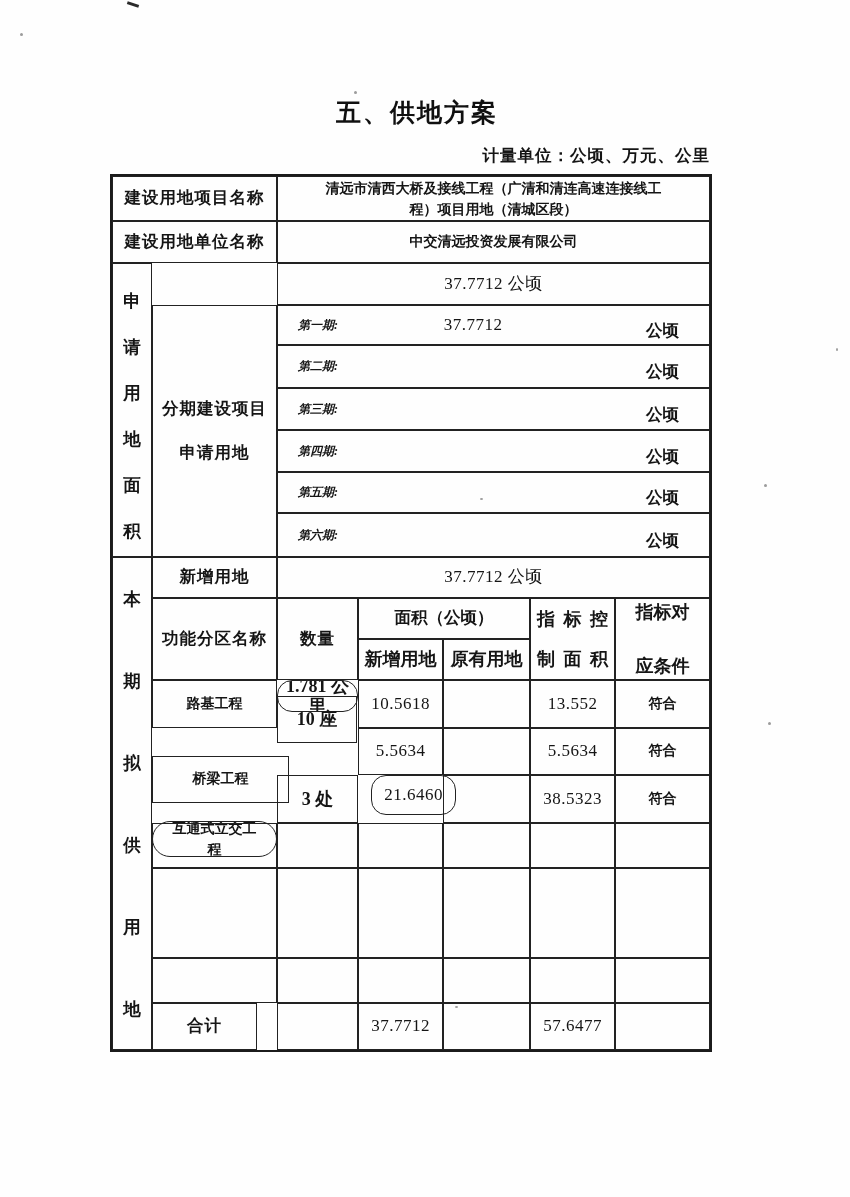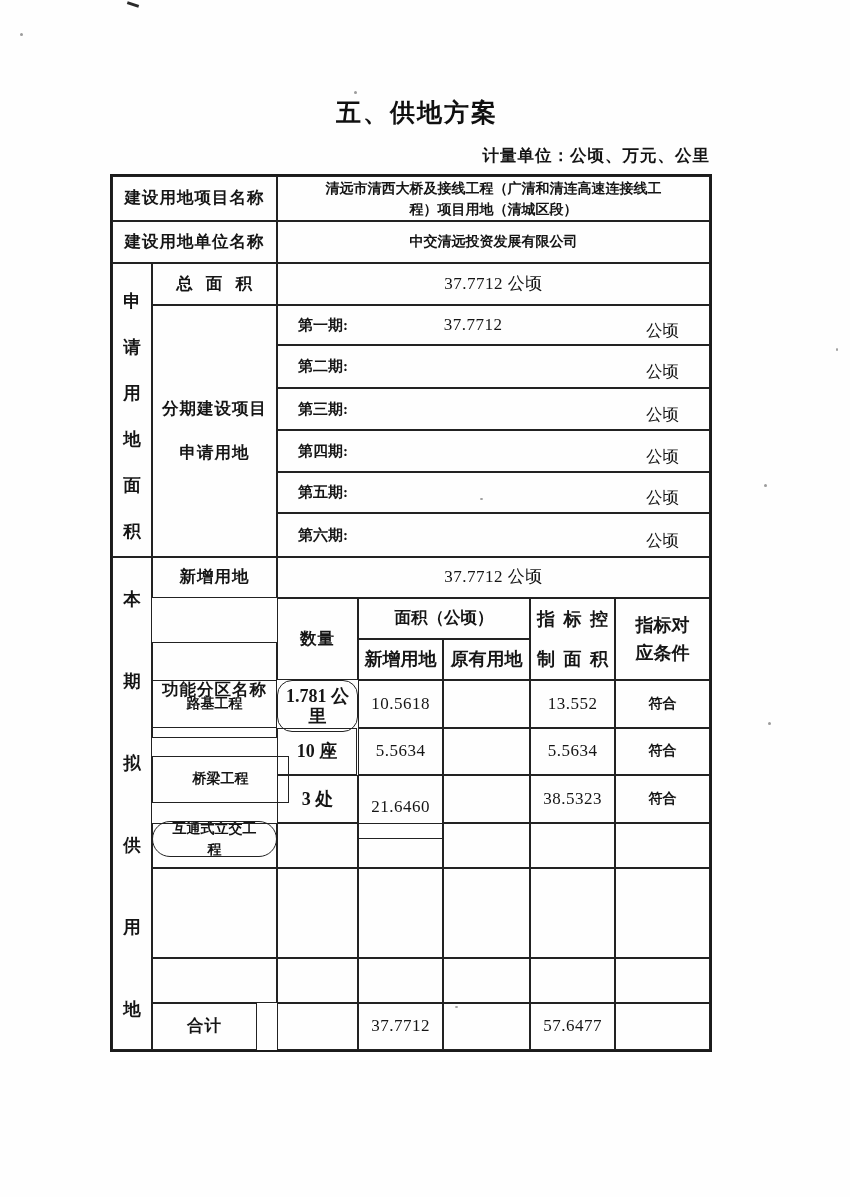--- a/index.html
+++ b/index.html
@@ -36,24 +36,24 @@
   .zh{font-weight:700;font-size:14px;}
   .zh-sm{font-weight:700;font-size:18px;}
   .lbl{font-weight:700;font-size:16.5px;letter-spacing:1px;}
   .num{font-weight:400;font-size:17px;letter-spacing:.5px;}
   .pre{white-space:pre-line;}
   .vertA{white-space:pre-line;font-weight:700;font-size:17.5px;line-height:46px;padding-top:14px;align-items:flex-start;}
   .vertB{white-space:pre-line;font-weight:700;font-size:17.5px;line-height:82px;}
   .spaced{word-spacing:7px;}
   .ctl{word-spacing:4px;line-height:40px;}
   .phase{justify-content:flex-start;}
-  .ph-label{position:absolute;left:20px;font-weight:700;font-size:15px;}
+  .ph-label{position:absolute;left:20px;font-weight:700;font-size:12px;font-style:italic;}
   .ph-value{position:absolute;left:120px;width:150px;text-align:center;font-weight:400;font-size:17px;letter-spacing:.5px;}
-  .ph-unit{position:absolute;right:30px;font-weight:400;font-size:16.5px;margin-top:12px;}
-  .split2{line-height:28px;}
+  .ph-unit{position:absolute;right:30px;font-weight:700;font-size:16.5px;margin-top:12px;}
+  .split2{line-height:54px;}
   .speck{position:absolute;background:#4a4a4a;opacity:.55;border-radius:50%;}
   .mark{position:absolute;background:#2a2a2a;}
 </style>
 </head>
 <body>
 
 <div class="page">
 
   <div class="mark" style="left:127px;top:3px;width:12px;height:3px;transform:rotate(18deg);"></div>
   <div class="speck" style="left:20px;top:33px;width:3px;height:3px;"></div>
@@ -76,21 +76,20 @@
   <div class="cell lbl" style="left:112px;top:221px;width:165px;height:42px;">建设用地单位名称</div>
   <div class="cell zh" style="left:277px;top:221px;width:433px;height:42px;">中交清远投资发展有限公司</div>
 
   <div class="cell vertA" style="left:112px;top:263px;width:40px;height:294px;">申
 请
 用
 地
 面
 积</div>
 
-  <div class="cell lbl spaced" style="left:152px;top:263px;width:125px;height:42px;">总 面 积</div>
   <div class="cell num" style="left:277px;top:263px;width:433px;height:42px;">37.7712 公顷</div>
 
   <div class="cell lbl pre" style="left:152px;top:305px;width:125px;height:252px;line-height:44px;">分期建设项目
 申请用地</div>
 
   <div class="cell phase" style="left:277px;top:305px;width:433px;height:40px;">
     <span class="ph-label">第一期:</span>
     <span class="ph-value">37.7712</span>
     <span class="ph-unit">公顷</span>
   </div>
@@ -123,49 +122,49 @@
   <div class="cell vertB" style="left:112px;top:557px;width:40px;height:493px;">本
 期
 拟
 供
 用
 地</div>
 
   <div class="cell lbl" style="left:152px;top:557px;width:125px;height:41px;">新增用地</div>
   <div class="cell num" style="left:277px;top:557px;width:433px;height:41px;">37.7712 公顷</div>
 
-  <div class="cell lbl" style="left:152px;top:598px;width:125px;height:96px;margin-top:44px;">功能分区名称</div>
+  <div class="cell lbl" style="left:152px;top:598px;width:125px;height:82px;">功能分区名称</div>
   <div class="cell lbl" style="left:277px;top:598px;width:81px;height:82px;">数量</div>
   <div class="cell lbl" style="left:358px;top:598px;width:172px;height:41px;letter-spacing:0;">面积（公顷）</div>
   <div class="cell zh-sm" style="left:358px;top:639px;width:85px;height:41px;">新增用地</div>
   <div class="cell zh-sm" style="left:443px;top:639px;width:87px;height:41px;">原有用地</div>
   <div class="cell zh-sm pre ctl" style="left:530px;top:598px;width:85px;height:82px;">指 标 控
 制 面 积</div>
   <div class="cell zh-sm pre split2" style="left:615px;top:598px;width:95px;height:82px;">指标对
 应条件</div>
 
   <div class="cell zh" style="left:152px;top:680px;width:125px;height:48px;">路基工程</div>
-  <div class="cell zh-sm pre" style="left:277px;top:680px;width:81px;height:52px;line-height:20px;border-radius:15px;">1.781 公
+  <div class="cell zh-sm pre" style="left:277px;top:680px;width:81px;height:32px;line-height:20px;border-radius:15px;">1.781 公
 里</div>
   <div class="cell num" style="left:358px;top:680px;width:85px;height:48px;">10.5618</div>
   <div class="cell num" style="left:443px;top:680px;width:87px;height:48px;"></div>
   <div class="cell num" style="left:530px;top:680px;width:85px;height:48px;">13.552</div>
   <div class="cell zh" style="left:615px;top:680px;width:95px;height:48px;">符合</div>
 
   <div class="cell zh" style="left:152px;top:756px;width:137px;height:47px;">桥梁工程</div>
-  <div class="cell zh-sm" style="left:277px;top:728px;width:80px;height:47px;">10 座</div>
+  <div class="cell zh-sm" style="left:277px;top:696px;width:80px;height:47px;">10 座</div>
   <div class="cell num" style="left:358px;top:728px;width:85px;height:47px;">5.5634</div>
   <div class="cell num" style="left:443px;top:728px;width:87px;height:47px;"></div>
   <div class="cell num" style="left:530px;top:728px;width:85px;height:47px;">5.5634</div>
   <div class="cell zh" style="left:615px;top:728px;width:95px;height:47px;">符合</div>
 
   <div class="cell zh pre" style="left:152px;top:821px;width:125px;height:36px;line-height:21px;border-radius:18px;">互通式立交工
 程</div>
   <div class="cell zh-sm" style="left:277px;top:775px;width:81px;height:48px;">3 处</div>
-  <div class="cell num" style="left:358px;top:775px;width:85px;height:64px;">21.6460</div>
+  <div class="cell num" style="left:371px;top:775px;width:85px;height:40px;border-radius:15px;">21.6460</div>
   <div class="cell num" style="left:443px;top:775px;width:87px;height:48px;"></div>
   <div class="cell num" style="left:530px;top:775px;width:85px;height:48px;">38.5323</div>
   <div class="cell zh" style="left:615px;top:775px;width:95px;height:48px;">符合</div>
 
   <div class="cell zh" style="left:152px;top:823px;width:125px;height:45px;"></div>
   <div class="cell zh-sm" style="left:277px;top:823px;width:81px;height:45px;"></div>
   <div class="cell num" style="left:358px;top:823px;width:85px;height:45px;"></div>
   <div class="cell num" style="left:443px;top:823px;width:87px;height:45px;"></div>
   <div class="cell num" style="left:530px;top:823px;width:85px;height:45px;"></div>
   <div class="cell zh" style="left:615px;top:823px;width:95px;height:45px;"></div>

